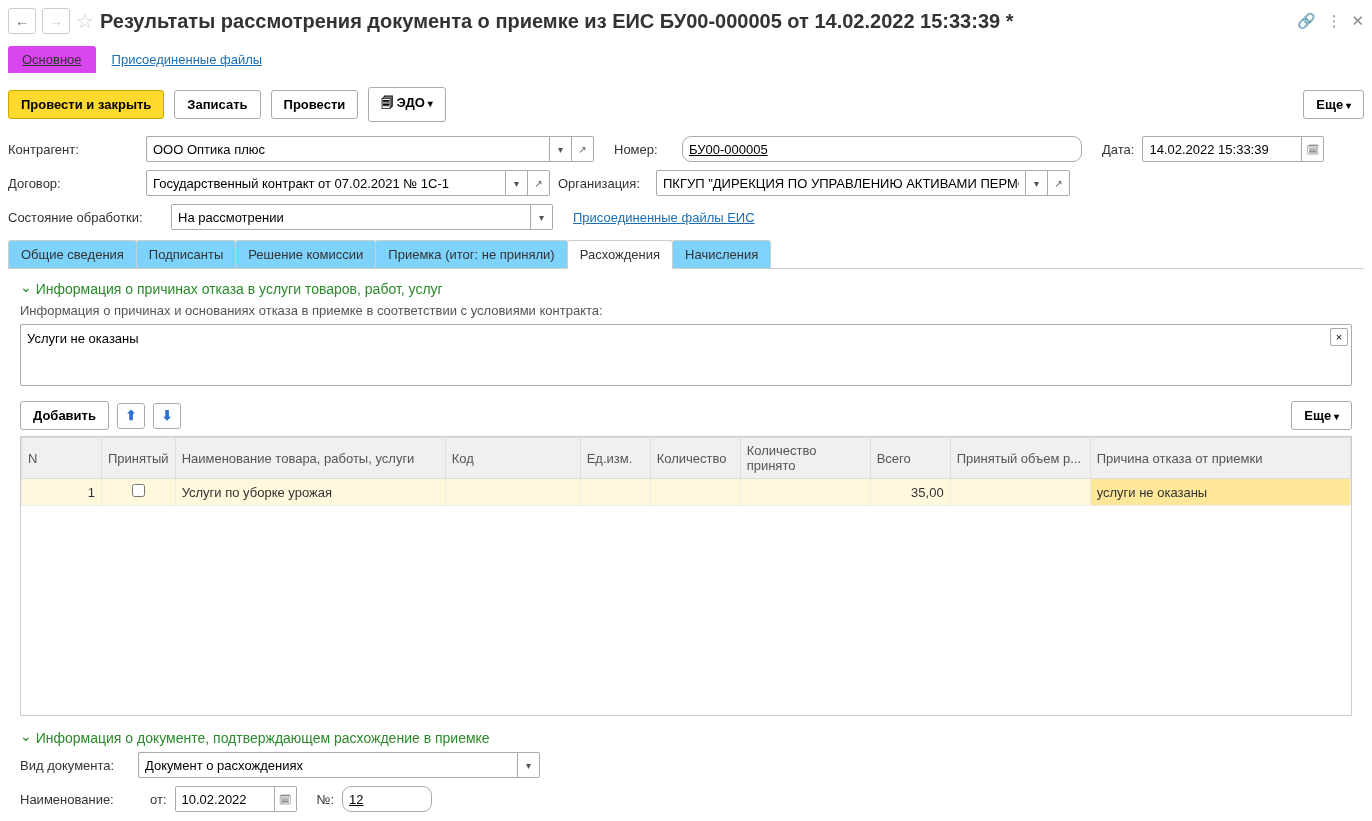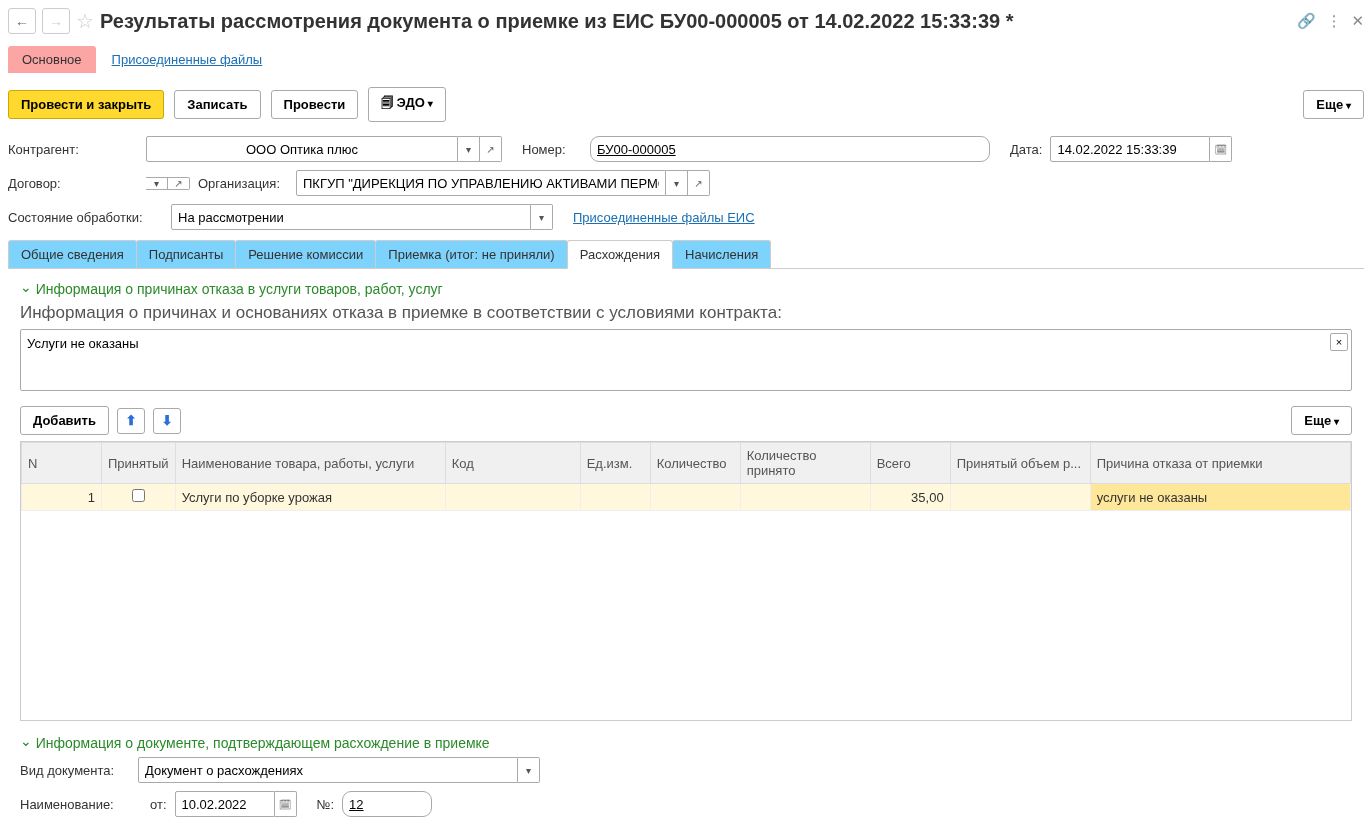--- a/index.html
+++ b/index.html
@@ -8,21 +8,21 @@
 .titlebar { display: flex; align-items: center; gap: 6px; margin-bottom: 12px; }
 .nav-btn { width: 28px; height: 26px; border: 1px solid #ccc; background: #fff; border-radius: 3px; cursor: pointer; display: flex; align-items: center; justify-content: center; font-size: 14px; color: #666; }
 .nav-btn.disabled { color: #ccc; }
 .star-icon { font-size: 20px; color: #ccc; cursor: pointer; }
 .page-title { font-size: 20px; font-weight: bold; flex: 1; }
 .title-right { display: flex; gap: 10px; align-items: center; }
 .icon-small { font-size: 15px; color: #888; cursor: pointer; }
 
 .view-tabs { display: flex; gap: 2px; margin-bottom: 14px; }
 .view-tab { padding: 6px 14px; cursor: pointer; border-radius: 3px 3px 0 0; }
-.view-tab.active { background: #fca5a5; }
+.view-tab.active { background: #d946ef; text-decoration: underline; }
 .view-tab.link { color: #1a6fb5; text-decoration: underline; }
 
 .toolbar { display: flex; gap: 10px; align-items: center; margin-bottom: 14px; }
 .btn { padding: 6px 12px; border: 1px solid #aaa; background: #fff; border-radius: 3px; cursor: pointer; font-size: 13px; font-weight: bold; }
 .btn.primary { background: #ffd92e; border-color: #c9a800; font-weight: bold; }
 .btn.dropdown::after { content: " ▾"; font-size: 10px; }
 .btn.edo::before { content: "🗐 "; font-size: 12px; }
 .toolbar-right { margin-left: auto; }
 
 .form-row { display: flex; align-items: center; gap: 8px; margin-bottom: 8px; }
@@ -34,21 +34,21 @@
 .input-btn:last-child { border-radius: 0 2px 2px 0; }
 .link-text { color: #1a6fb5; text-decoration: underline; cursor: pointer; }
 
 .tabs-bar { display: flex; border-bottom: 1px solid #ccc; margin: 10px 0 12px 0; }
 .tab { padding: 6px 12px; border: 1px solid #ccc; border-bottom: none; margin-right: -1px; background: #7dd3fc; cursor: pointer; border-radius: 3px 3px 0 0; font-size: 13px; }
 .tab.active { background: #fff; position: relative; z-index: 2; border-bottom: 1px solid #fff; margin-bottom: -1px; }
 
 .panel { padding: 0 12px; }
 .section-title { color: #2a8a2a; font-size: 14px; margin-bottom: 6px; display: flex; align-items: center; gap: 4px; cursor: pointer; }
 .section-title::before { content: "⌄"; color: #2a8a2a; font-size: 14px; transform: translateY(-2px); }
-.section-sub { font-size: 17px; color: #555; margin-bottom: 6px; }
+.section-sub { font-size: 13px; color: #555; margin-bottom: 6px; }
 
 .textarea-wrap { position: relative; margin-bottom: 12px; }
 .textarea { width: 100%; height: 62px; border: 1px solid #aaa; border-radius: 2px; padding: 6px; font-size: 13px; resize: none; font-family: Arial; }
 .clear-btn { position: absolute; right: 4px; top: 4px; width: 18px; height: 18px; border: 1px solid #aaa; background: #fff; border-radius: 2px; font-size: 11px; cursor: pointer; line-height: 14px; }
 
 .table-toolbar { display: flex; gap: 8px; align-items: center; margin-bottom: 6px; }
 .icon-btn { width: 28px; height: 26px; border: 1px solid #aaa; background: #fff; border-radius: 3px; cursor: pointer; display: flex; align-items: center; justify-content: center; }
 .arrow-up { color: #2a6fd6; font-weight: bold; }
 .arrow-down { color: #2a6fd6; font-weight: bold; }
 
@@ -97,36 +97,37 @@
     <button class="btn">Провести</button>
     <button class="btn edo dropdown">ЭДО</button>
     <div class="toolbar-right">
       <button class="btn dropdown">Еще</button>
     </div>
   </div>
 
   <div class="form-row">
     <div class="form-label">Контрагент:</div>
     <div class="input-group">
-      <input class="text-input" style="width: 312px; text-align: center;" value="ООО Оптика плюс">
+      <input class="text-input" style="width: 404px;" value="ООО Оптика плюс">
       <button class="input-btn">▾</button>
       <button class="input-btn">↗</button>
     </div>
     <div class="form-label" style="width:60px;margin-left:12px">Номер:</div>
     <input class="text-input solo" style="width: 400px;" value="БУ00-000005">
     <div class="small-label" style="margin-left:12px">Дата:</div>
     <div class="input-group">
       <input class="text-input" style="width: 160px;" value="14.02.2022 15:33:39">
       <button class="input-btn">🗓</button>
     </div>
   </div>
 
   <div class="form-row">
     <div class="form-label">Договор:</div>
     <div class="input-group">
+      <input class="text-input" style="width: 360px;" value="Государственный контракт от 07.02.2021 № 1С-1">
       <button class="input-btn">▾</button>
       <button class="input-btn">↗</button>
     </div>
     <div class="form-label" style="width:90px;margin-left:0">Организация:</div>
     <div class="input-group">
       <input class="text-input" style="width: 370px;" value="ПКГУП &quot;ДИРЕКЦИЯ ПО УПРАВЛЕНИЮ АКТИВАМИ ПЕРМС">
       <button class="input-btn">▾</button>
       <button class="input-btn">↗</button>
     </div>
   </div>

